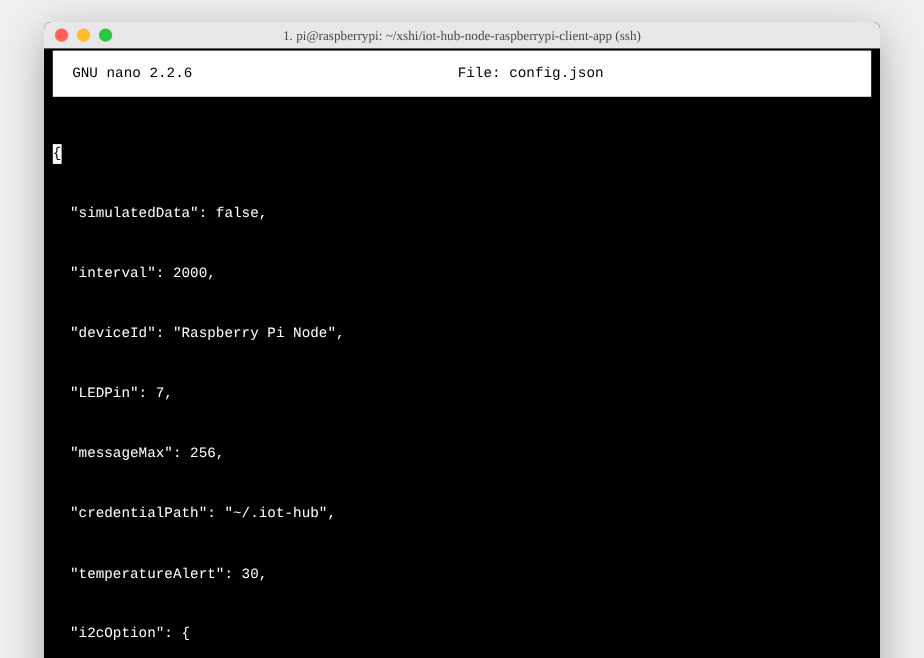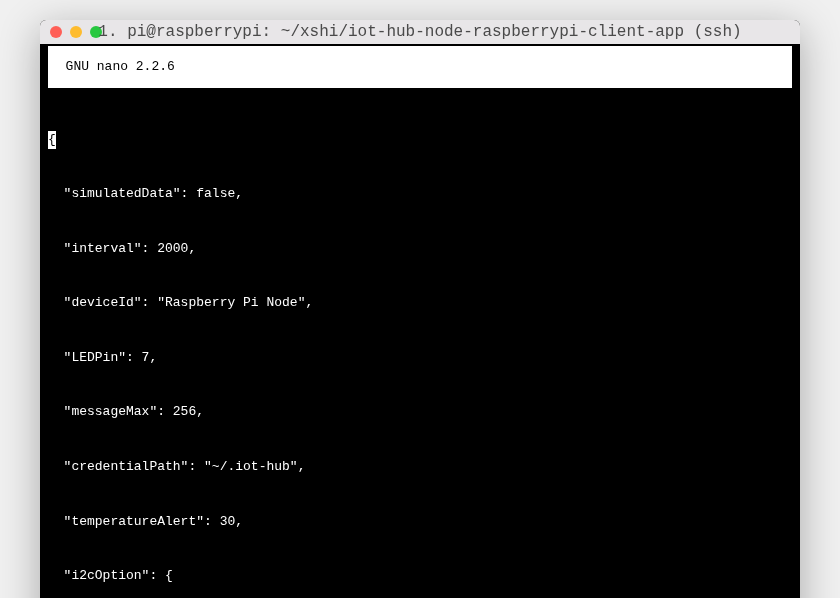--- a/index.html
+++ b/index.html
@@ -41,23 +41,23 @@
       border-radius: 50%;
     }
     .tl-red { background: #ff5f57; }
     .tl-yellow { background: #febc2e; }
     .tl-green { background: #28c840; }
     .title {
       position: absolute;
       left: 0;
       right: 0;
       text-align: center;
-      font-size: 16px;
+      font-size: 12px;
       color: #4a4a4a;
-      font-family: Liberation Mono, monospace;
+      font-family: Liberation Serif, serif;
       pointer-events: none;
     }
     .terminal {
       background: #000;
       color: #fff;
       font-size: 13px;
       line-height: 1.4;
       padding: 2px 8px 8px 8px;
     }
     .nano-header {
@@ -98,20 +98,21 @@
       <div class="traffic-light tl-red"></div>
       <div class="traffic-light tl-yellow"></div>
       <div class="traffic-light tl-green"></div>
     </div>
     <div class="title">1. pi@raspberrypi: ~/xshi/iot-hub-node-raspberrypi-client-app (ssh)</div>
   </div>
 
   <div class="terminal">
     <div class="nano-header">
       <span class="nano-header-left">  GNU nano 2.2.6</span>
+      <span class="nano-header-center">File: config.json</span>
     </div>
 
     <div class="editor-content">
       <div class="editor-line"><span class="cursor">{</span></div>
       <div class="editor-line">  "simulatedData": false,</div>
       <div class="editor-line">  "interval": 2000,</div>
       <div class="editor-line">  "deviceId": "Raspberry Pi Node",</div>
       <div class="editor-line">  "LEDPin": 7,</div>
       <div class="editor-line">  "messageMax": 256,</div>
       <div class="editor-line">  "credentialPath": "~/.iot-hub",</div>

